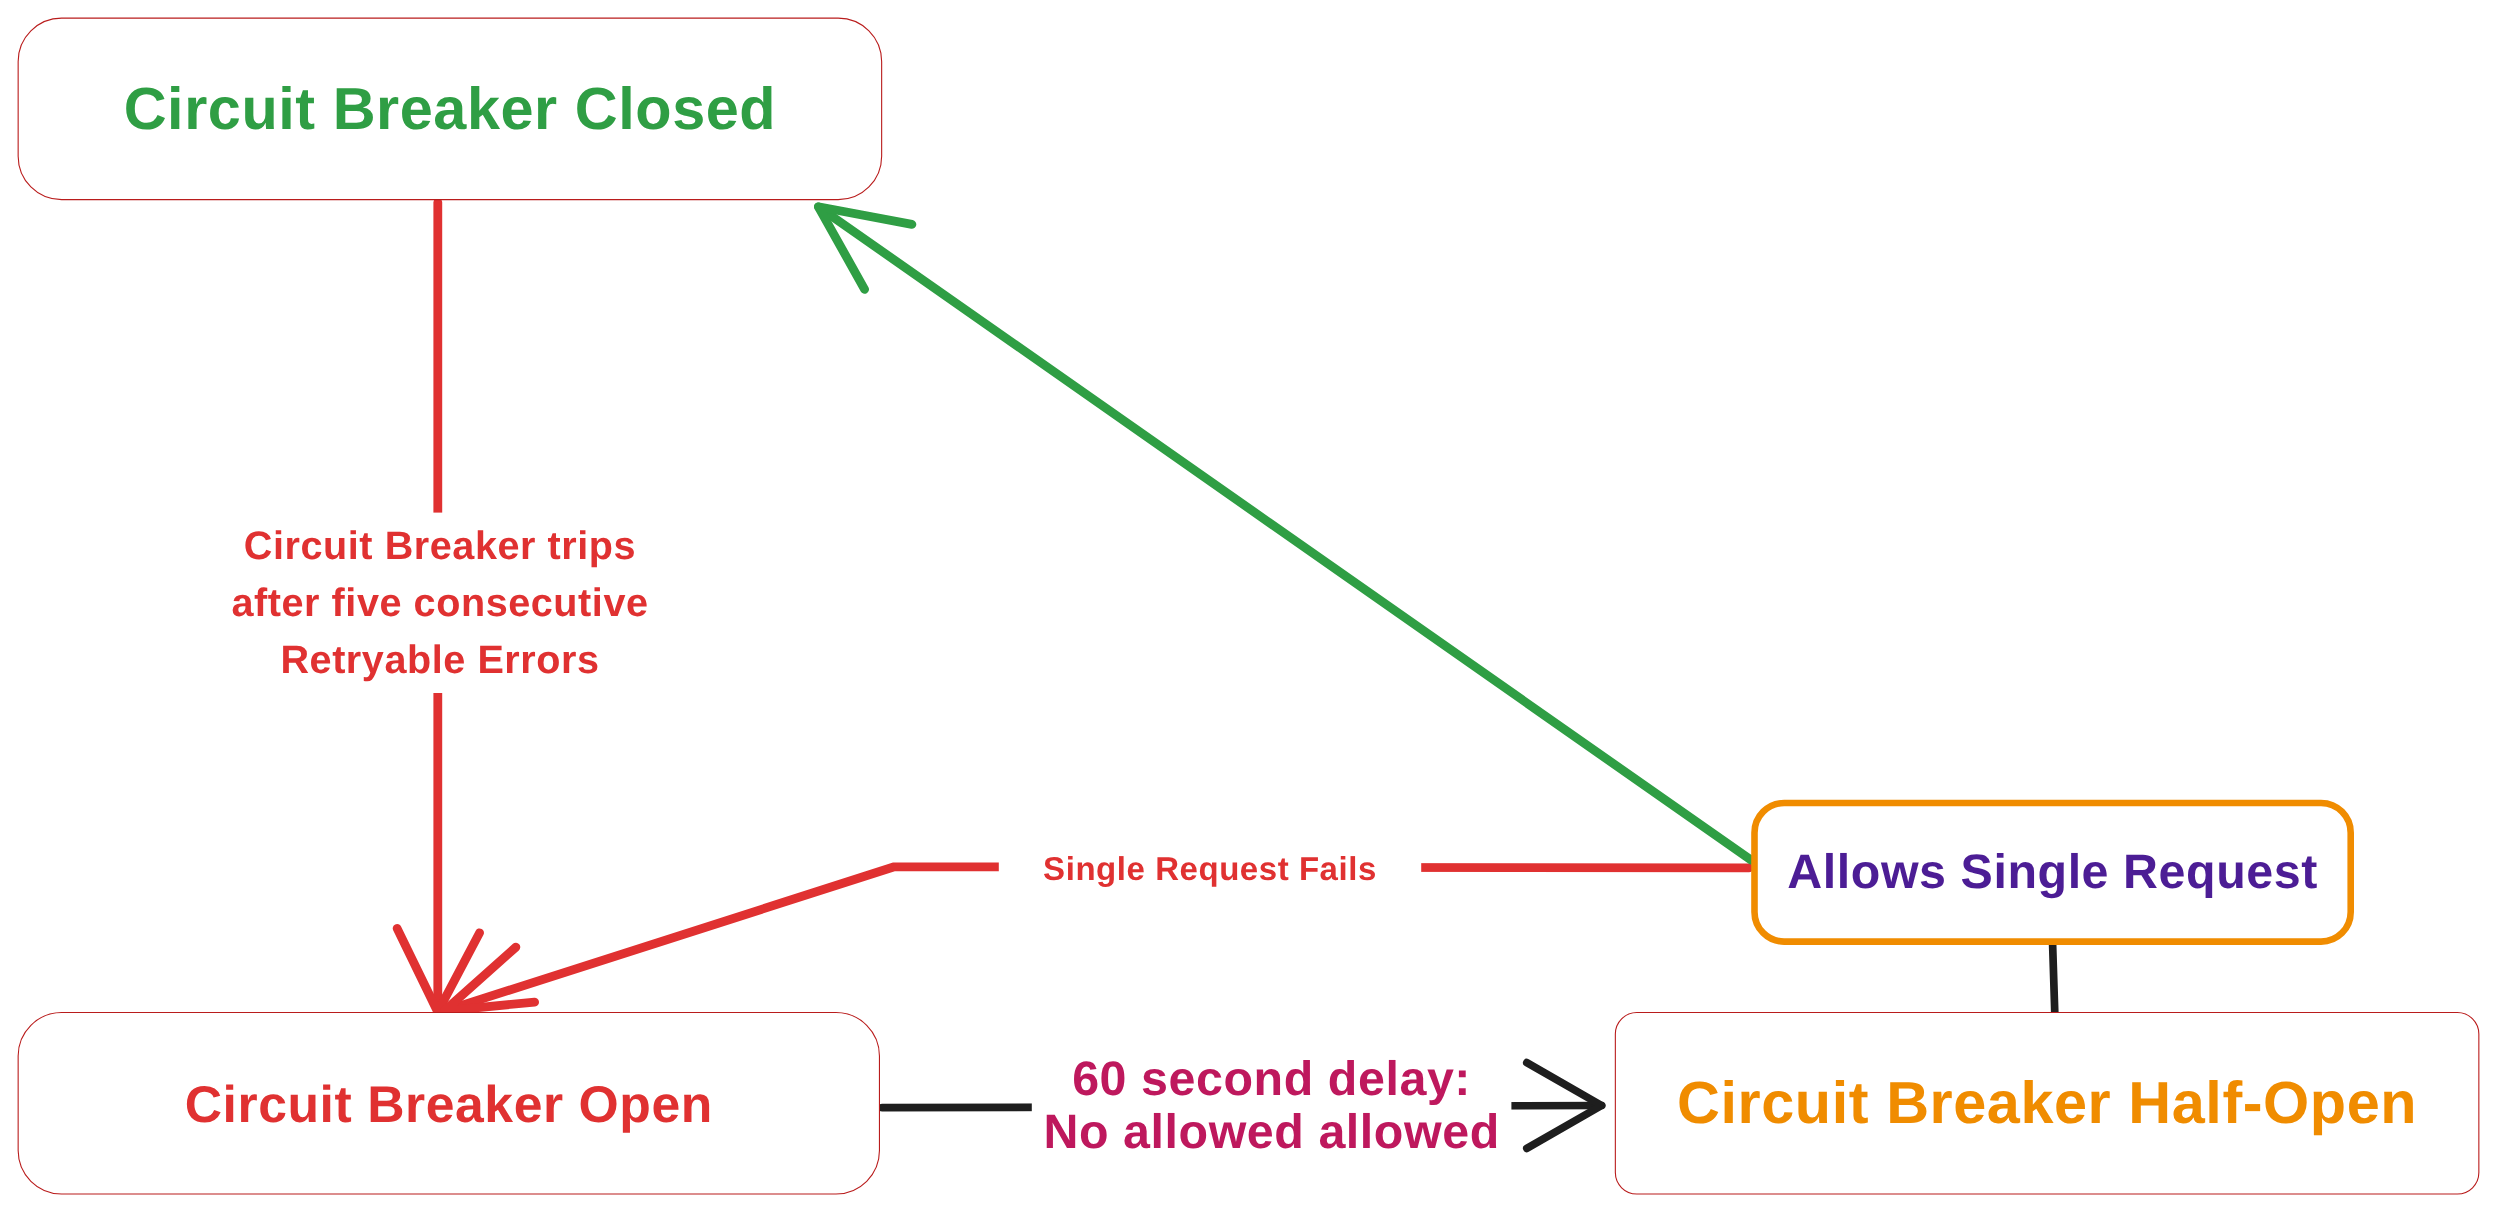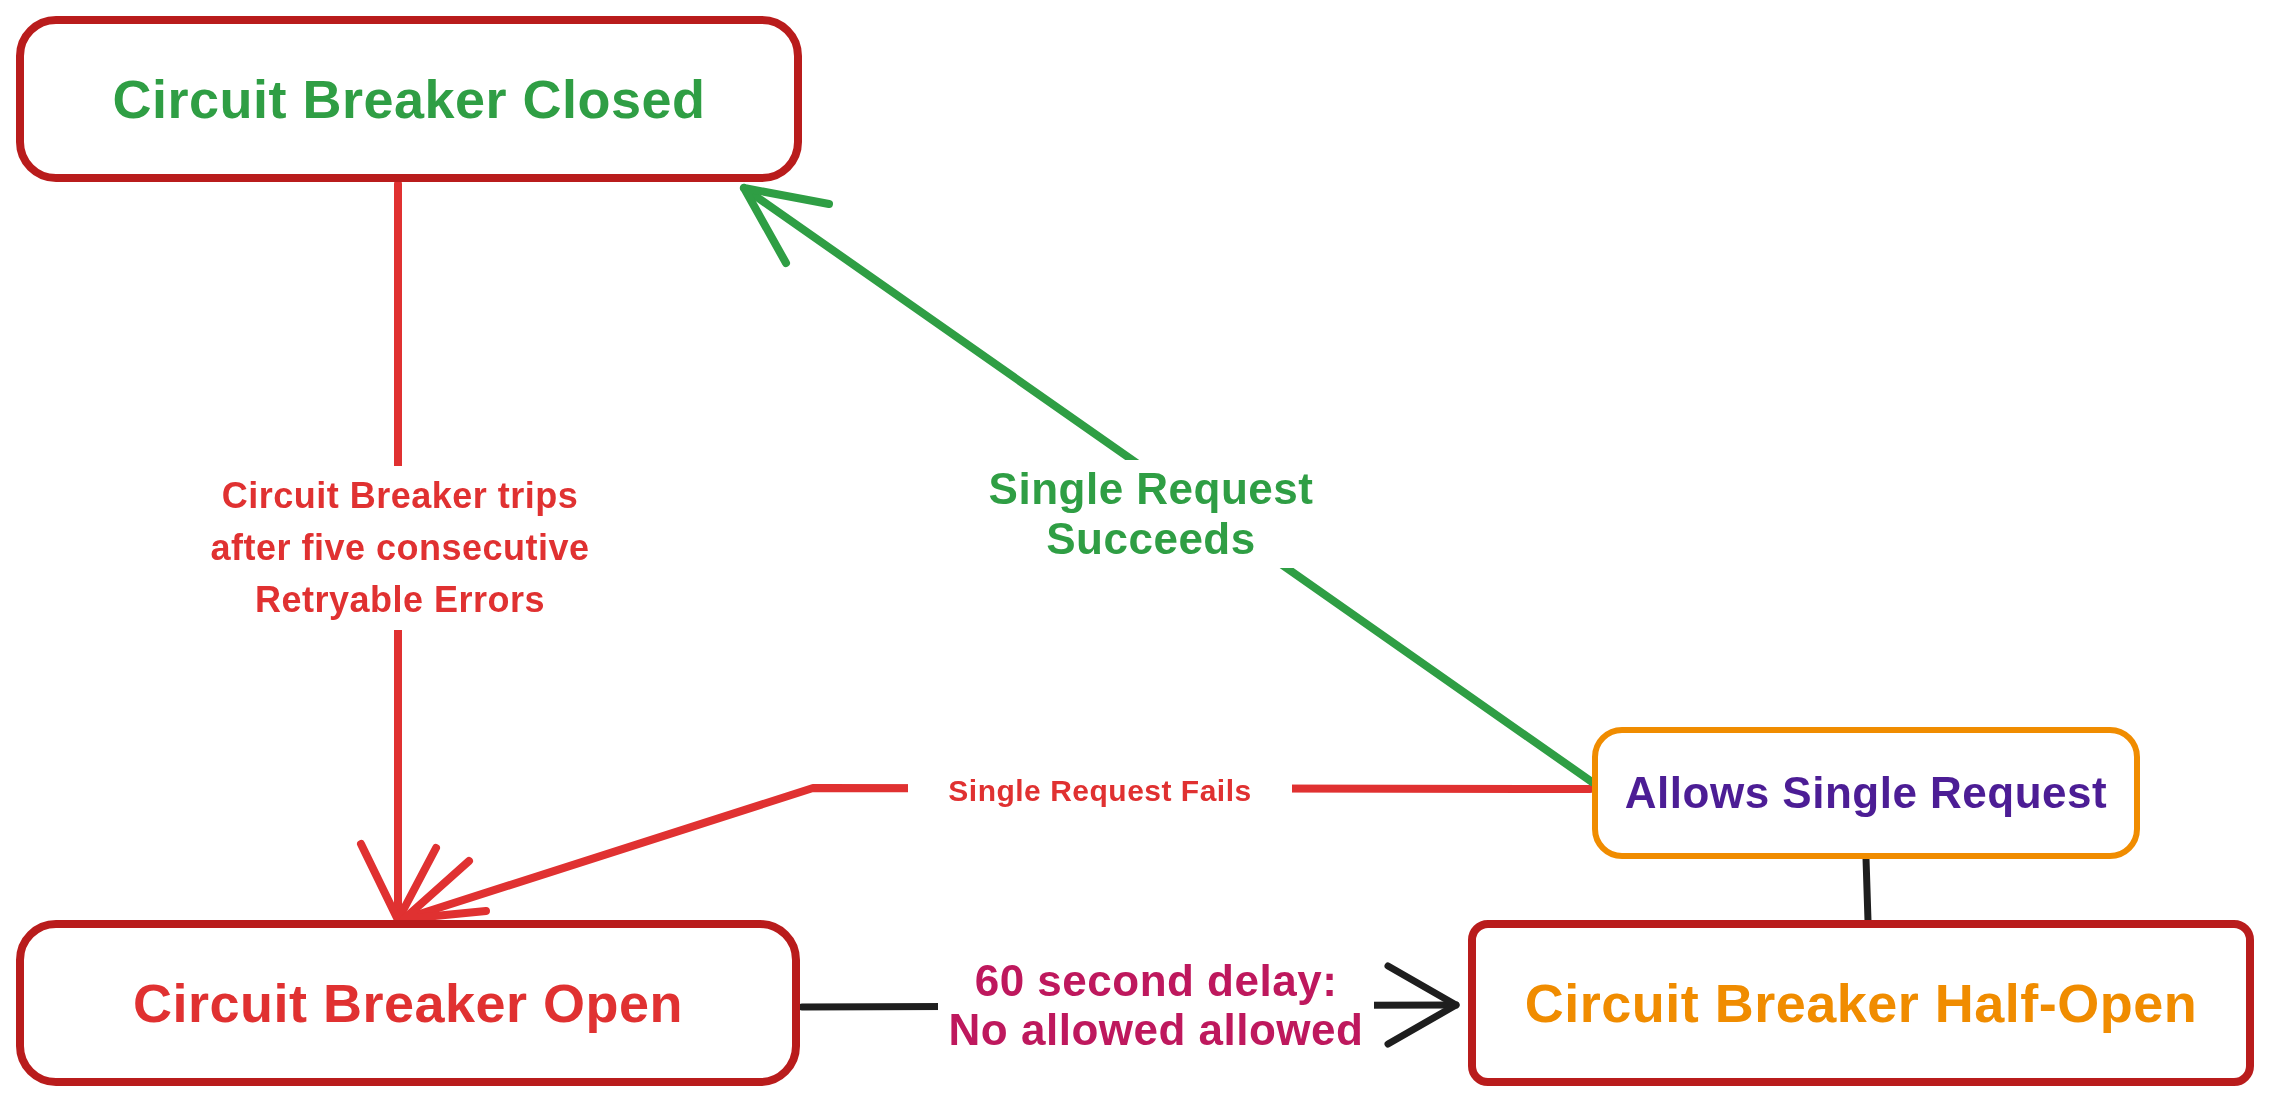--- a/index.html
+++ b/index.html
@@ -17,31 +17,31 @@
   svg.edges {
     position: absolute;
     inset: 0;
     z-index: 1;
   }
 
   .node {
     position: absolute;
     z-index: 2;
     background: #ffffff;
-    border: 8px solid #b91c1c;
+    border: 1px solid #b91c1c;
     border-radius: 40px;
     display: flex;
     align-items: center;
     justify-content: center;
     text-align: center;
     font-weight: bold;
     letter-spacing: 0.5px;
   }
   .node-closed   { left: 16px;   top: 16px;  width: 786px; height: 166px; color: #2f9e44; font-size: 54px; }
-  .node-open     { left: 16px;   top: 920px; width: 784px; height: 166px; color: #e03131; font-size: 54px; }
+  .node-open     { left: 16px;   top: 920px; width: 784px; height: 166px; color: #e03131; font-size: 47px; }
   .node-halfopen { left: 1468px; top: 920px; width: 786px; height: 166px; color: #f08c00; font-size: 54px; border-radius: 20px; }
   .node-allows   { left: 1592px; top: 727px; width: 548px; height: 132px; color: #4c1d95; font-size: 44px;
                    border-color: #f08c00; border-width: 6px; border-radius: 30px; }
 
   .edge-label {
     position: absolute;
     z-index: 3;
     background: #ffffff;
     text-align: center;
     font-weight: bold;
@@ -100,23 +100,20 @@
   <div class="node node-allows">
     <span>Allows Single Request</span>
   </div>
 
   <div class="edge-label label-trip">
     <div>Circuit Breaker trips</div>
     <div>after five consecutive</div>
     <div>Retryable Errors</div>
   </div>
 
-  <div class="edge-label label-succeeds">
-    <div>Single Request Succeeds</div>
-  </div>
 
   <div class="edge-label label-fails">
     <div>Single Request Fails</div>
   </div>
 
   <div class="edge-label label-delay">
     <div>60 second delay:</div>
     <div>No allowed allowed</div>
   </div>
 

